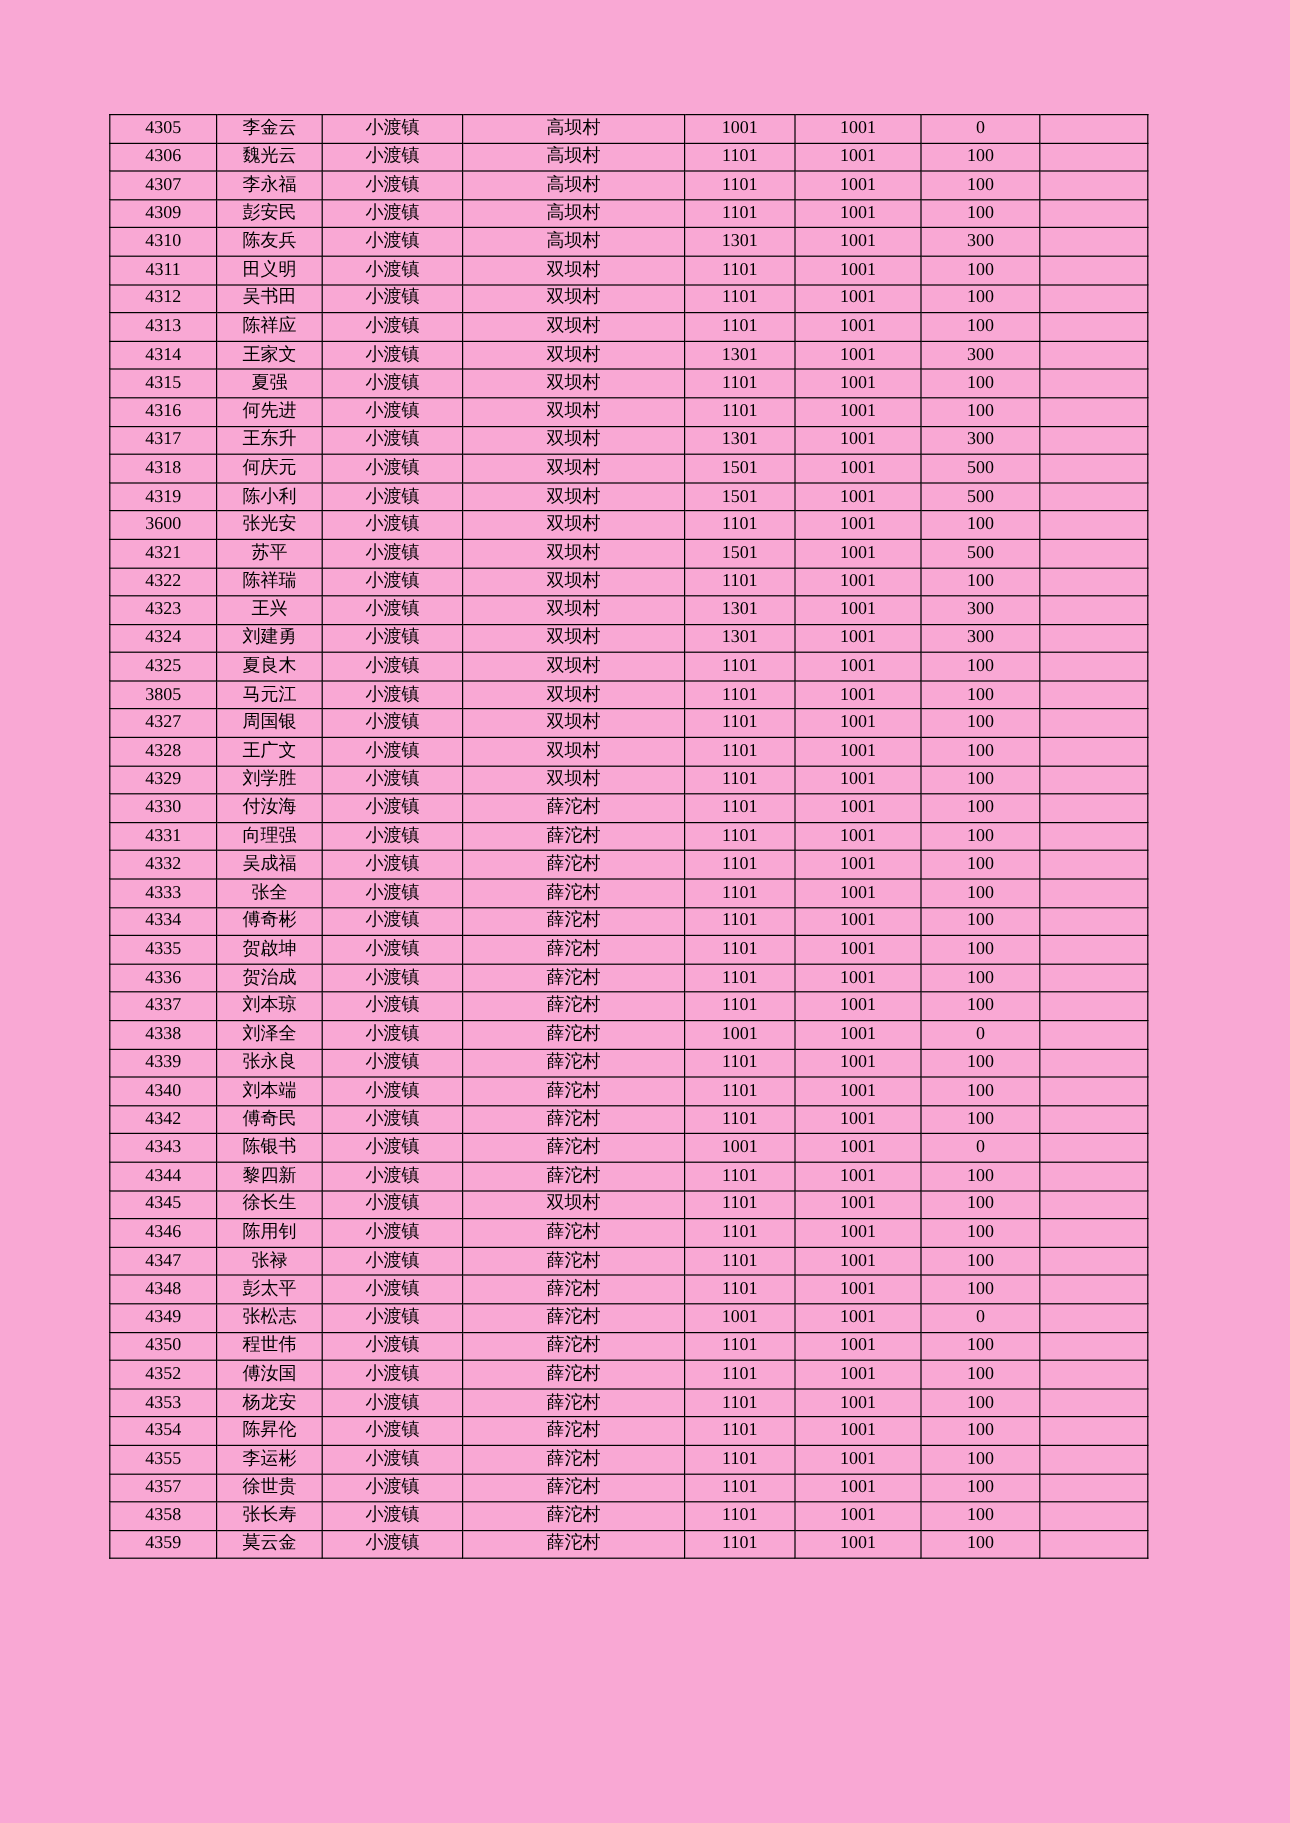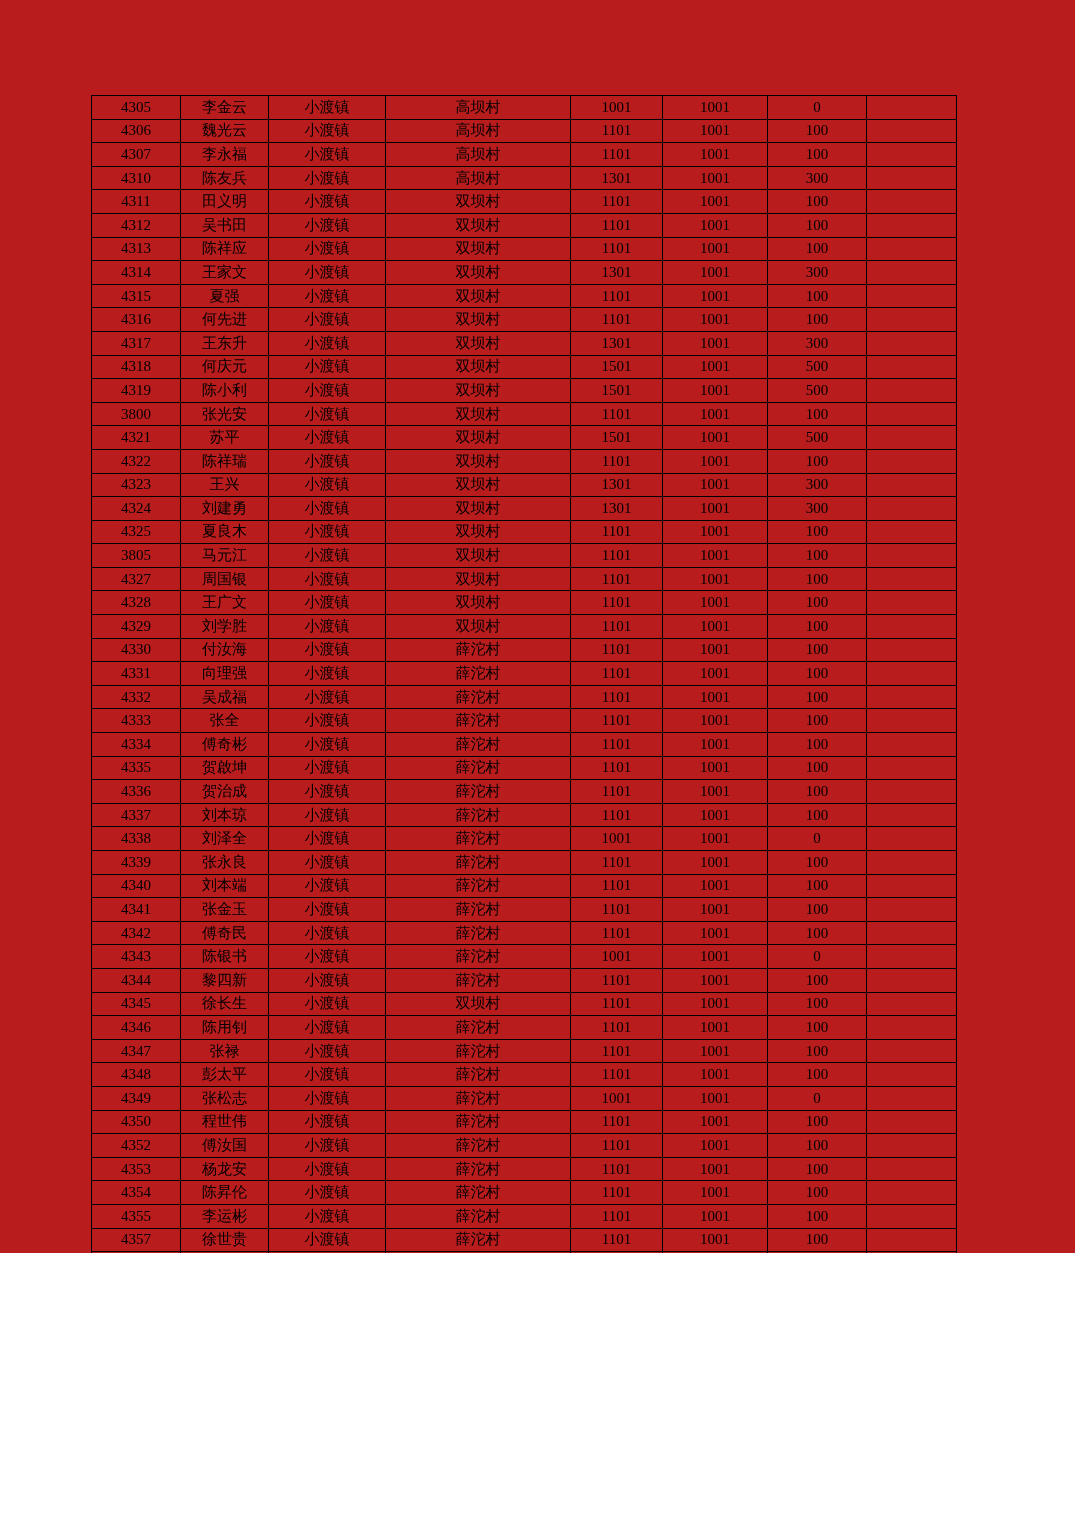--- a/index.html
+++ b/index.html
@@ -3,22 +3,22 @@
 <meta charset="utf-8">
 <style>
   html, body {
     margin: 0;
     padding: 0;
     background: #ffffff;
   }
   .page {
     position: relative;
     width: 1075px;
-    height: 1253px;
-    background: #b91c1c;
+    height: 1519px;
+    background: #f9a8d4;
     font-family: "Liberation Serif", "DejaVu Serif", serif;
     color: #000000;
     overflow: hidden;
   }
   table.roster {
     position: absolute;
     left: 91px;
     top: 95px;
     width: 865px;
     border-collapse: collapse;
@@ -76,20 +76,30 @@
           <td>4307</td>
           <td>李永福</td>
           <td>小渡镇</td>
           <td>高坝村</td>
           <td>1101</td>
           <td>1001</td>
           <td>100</td>
           <td></td>
         </tr>
         <tr>
+          <td>4309</td>
+          <td>彭安民</td>
+          <td>小渡镇</td>
+          <td>高坝村</td>
+          <td>1101</td>
+          <td>1001</td>
+          <td>100</td>
+          <td></td>
+        </tr>
+        <tr>
           <td>4310</td>
           <td>陈友兵</td>
           <td>小渡镇</td>
           <td>高坝村</td>
           <td>1301</td>
           <td>1001</td>
           <td>300</td>
           <td></td>
         </tr>
         <tr>
@@ -176,21 +186,21 @@
           <td>4319</td>
           <td>陈小利</td>
           <td>小渡镇</td>
           <td>双坝村</td>
           <td>1501</td>
           <td>1001</td>
           <td>500</td>
           <td></td>
         </tr>
         <tr>
-          <td>3800</td>
+          <td>3600</td>
           <td>张光安</td>
           <td>小渡镇</td>
           <td>双坝村</td>
           <td>1101</td>
           <td>1001</td>
           <td>100</td>
           <td></td>
         </tr>
         <tr>
           <td>4321</td>
@@ -378,30 +388,20 @@
           <td>小渡镇</td>
           <td>薛沱村</td>
           <td>1101</td>
           <td>1001</td>
           <td>100</td>
           <td></td>
         </tr>
         <tr>
           <td>4340</td>
           <td>刘本端</td>
-          <td>小渡镇</td>
-          <td>薛沱村</td>
-          <td>1101</td>
-          <td>1001</td>
-          <td>100</td>
-          <td></td>
-        </tr>
-        <tr>
-          <td>4341</td>
-          <td>张金玉</td>
           <td>小渡镇</td>
           <td>薛沱村</td>
           <td>1101</td>
           <td>1001</td>
           <td>100</td>
           <td></td>
         </tr>
         <tr>
           <td>4342</td>
           <td>傅奇民</td>

